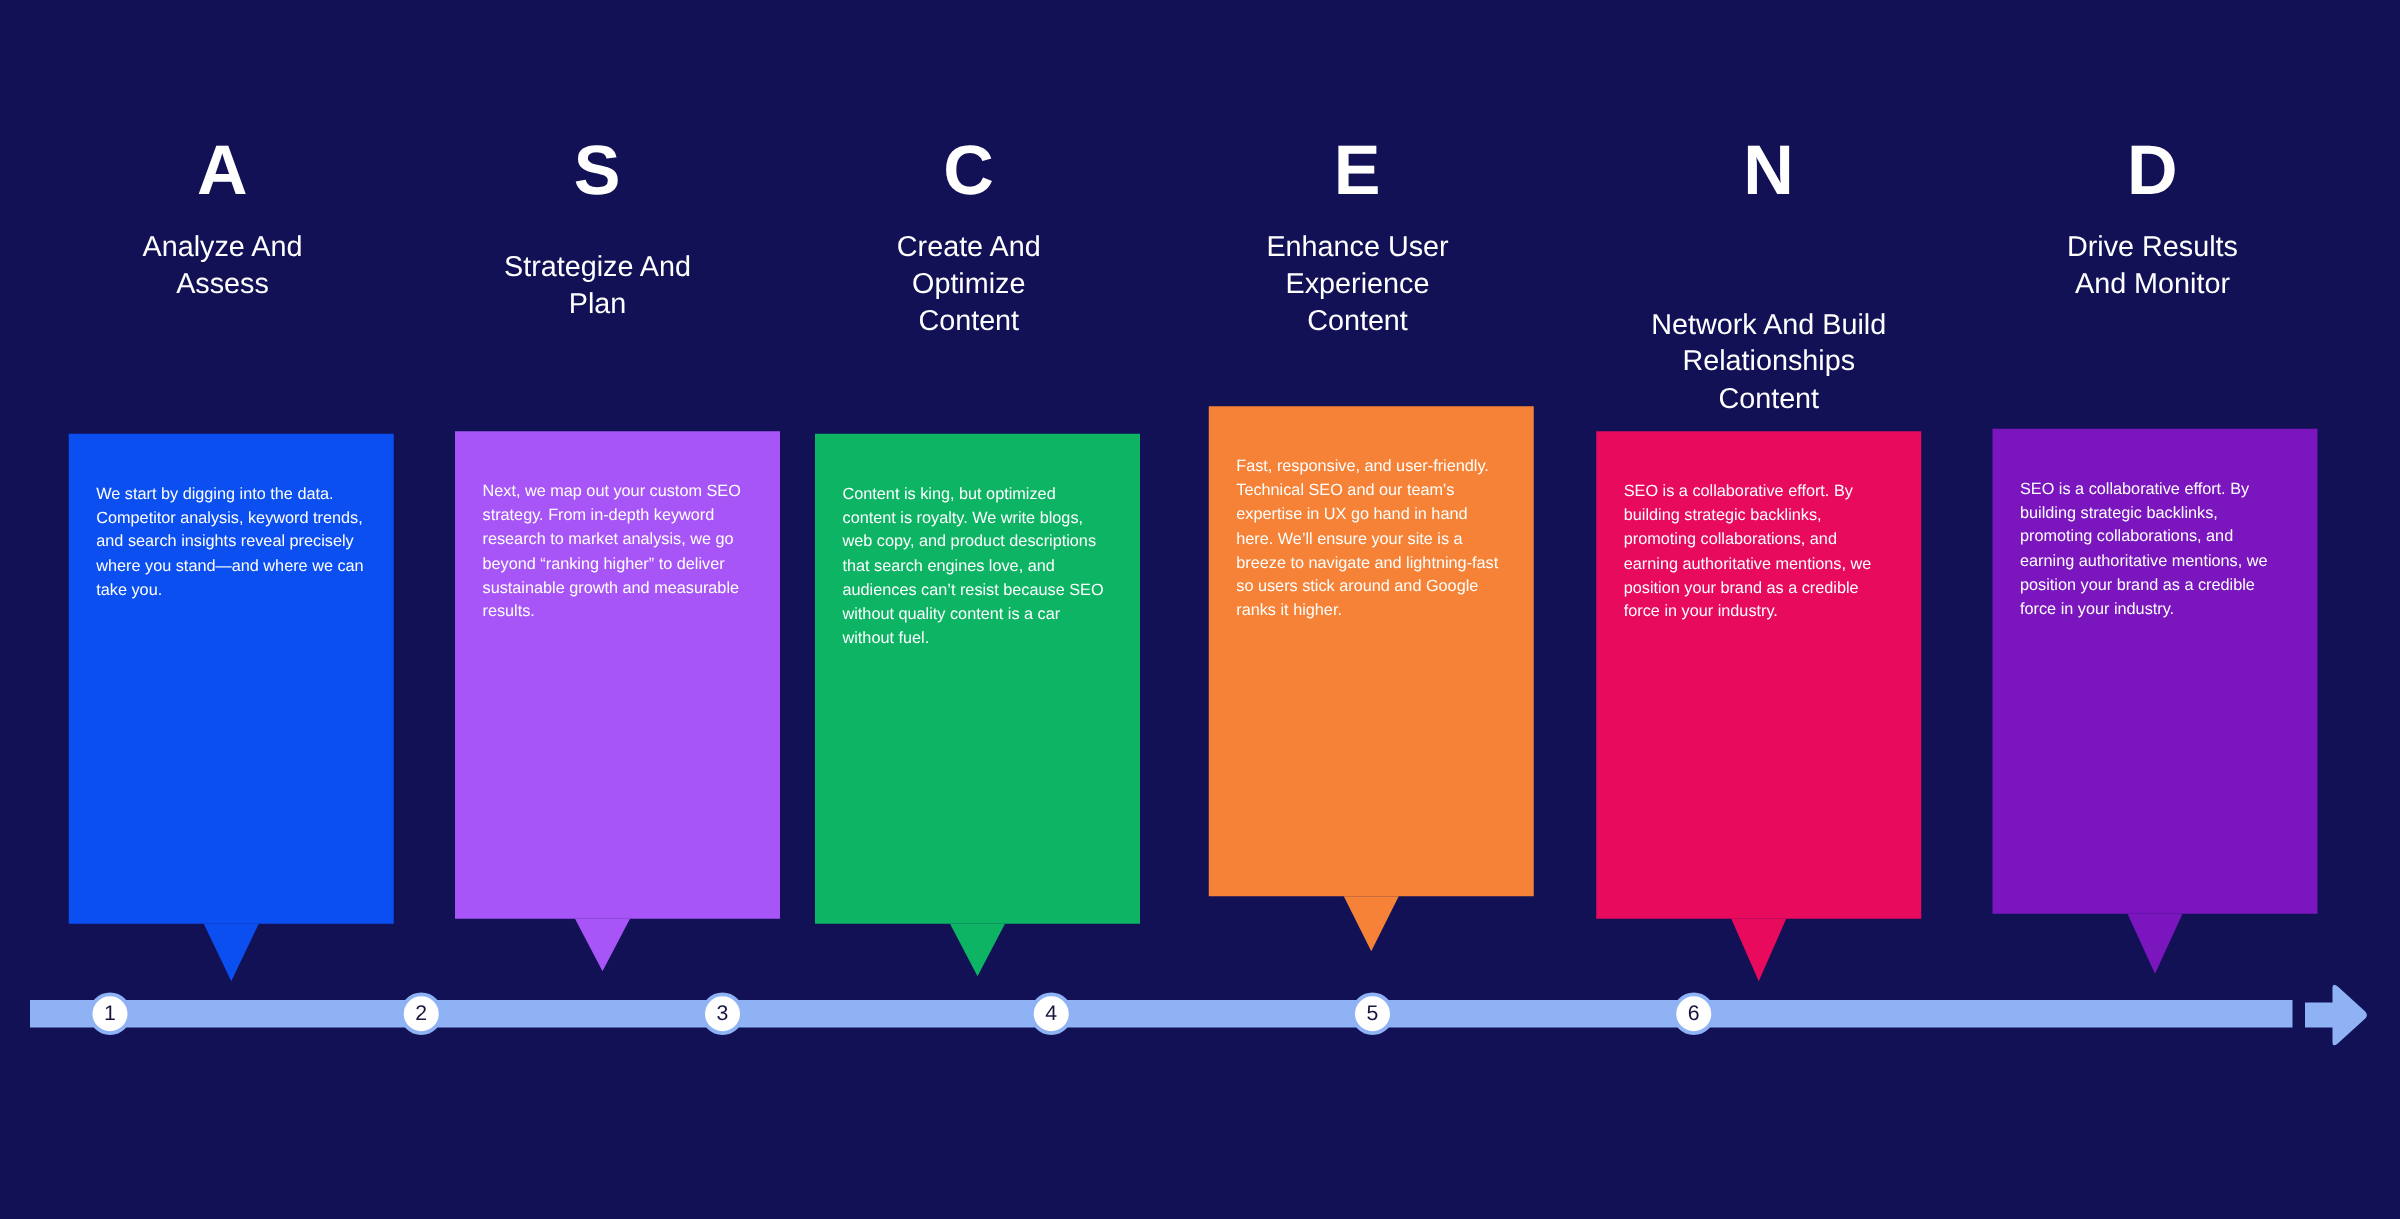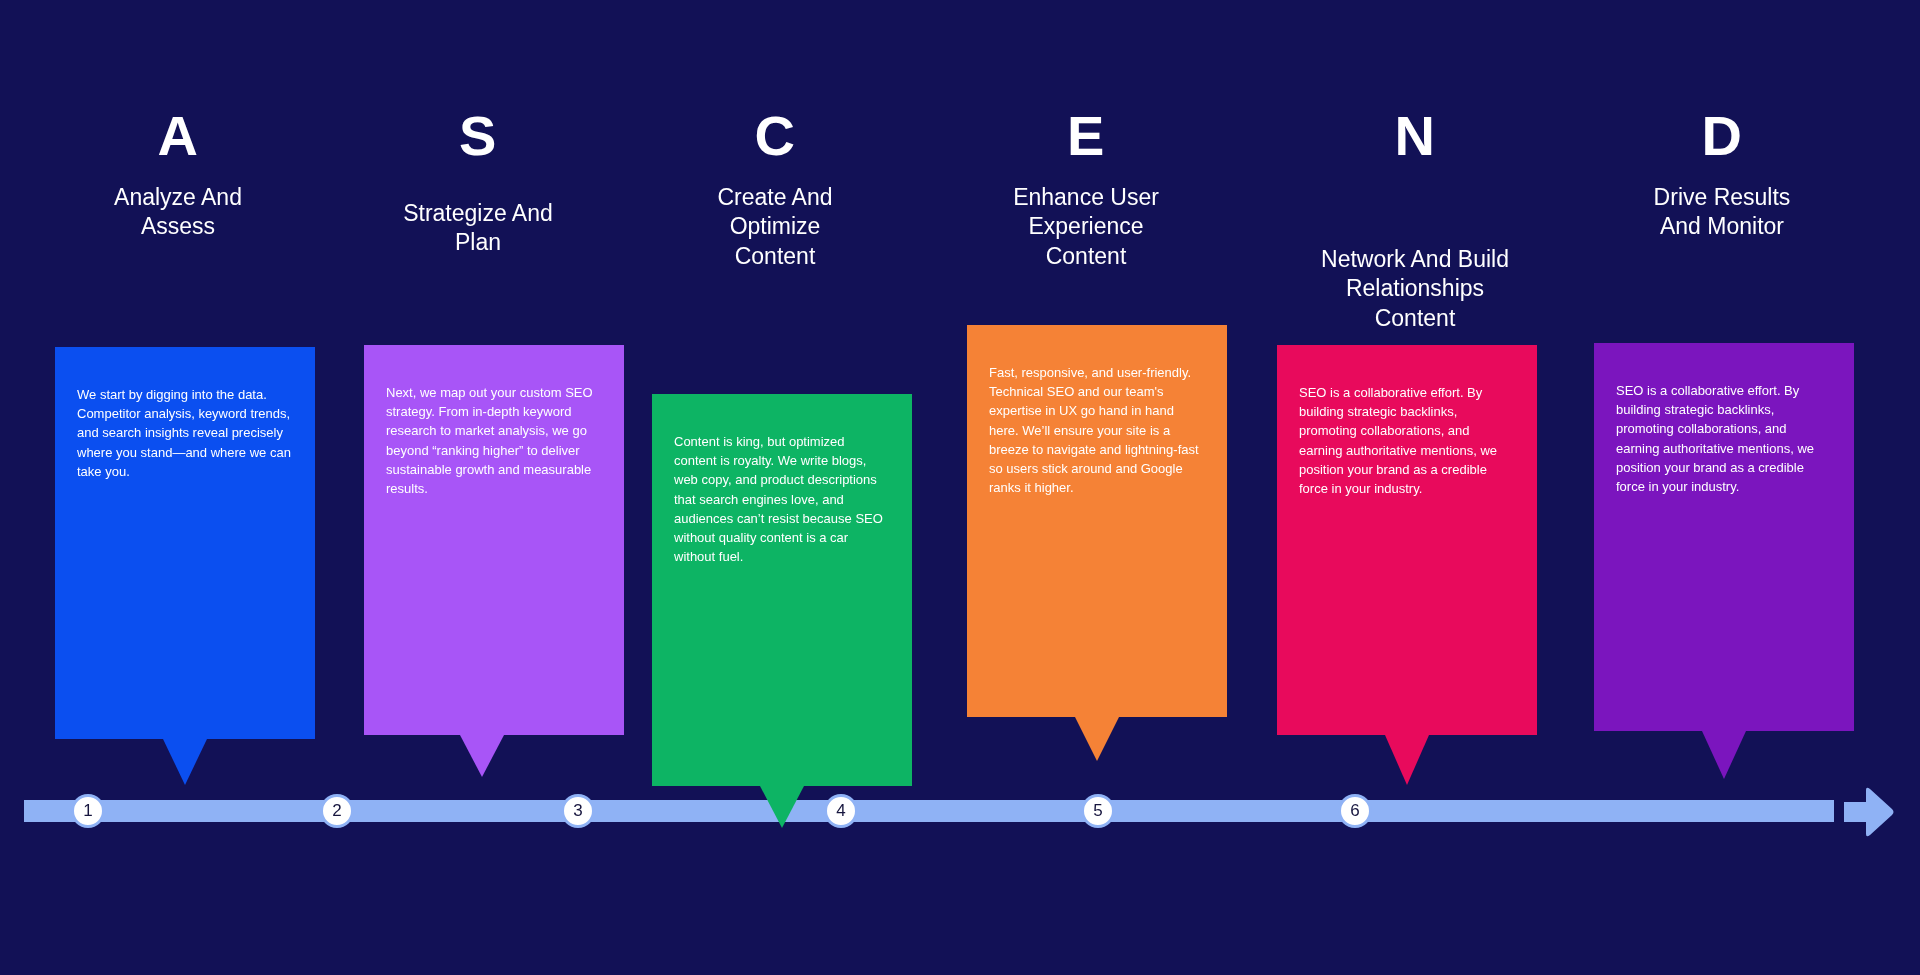--- a/index.html
+++ b/index.html
@@ -163,21 +163,21 @@
   </div>
 
 <div class="card-wrap" style="left: 55px; top: 347px;">
       <div class="card" style="background: rgb(11, 79, 240); height: 392px;">We start by digging into the data. Competitor analysis, keyword trends, and search insights reveal precisely where you stand—and where we can take you.</div>
       <div class="tail" style="top: 392px; border-top: 46px solid rgb(11, 79, 240);"></div>
     </div>
     <div class="card-wrap" style="left: 352px; top: 345px; padding-left: 12px;">
       <div class="card" style="background: rgb(168, 85, 247); height: 390px;">Next, we map out your custom SEO strategy. From in-depth keyword research to market analysis, we go beyond “ranking higher” to deliver sustainable growth and measurable results.</div>
       <div class="tail" style="top: 390px; border-top: 42px solid rgb(168, 85, 247);"></div>
     </div>
-    <div class="card-wrap" style="left: 652px; top: 347px; margin-top: 47px;">
+    <div class="card-wrap" style="left: 652px; top: 347px;">
       <div class="card" style="background: rgb(13, 180, 100); height: 392px;">Content is king, but optimized content is royalty. We write blogs, web copy, and product descriptions that search engines love, and audiences can’t resist because SEO without quality content is a car without fuel.</div>
       <div class="tail" style="top: 392px; border-top: 42px solid rgb(13, 180, 100);"></div>
     </div>
     <div class="card-wrap" style="left: 967px; top: 325px;">
       <div class="card" style="background: rgb(245, 130, 54); height: 392px;">Fast, responsive, and user-friendly. Technical SEO and our team's expertise in UX go hand in hand here. We’ll ensure your site is a breeze to navigate and lightning-fast so users stick around and Google ranks it higher.</div>
       <div class="tail" style="top: 392px; border-top: 44px solid rgb(245, 130, 54);"></div>
     </div>
     <div class="card-wrap" style="left: 1277px; top: 345px;">
       <div class="card" style="background: rgb(232, 10, 92); height: 390px;">SEO is a collaborative effort. By building strategic backlinks, promoting collaborations, and earning authoritative mentions, we position your brand as a credible force in your industry.</div>
       <div class="tail" style="top: 390px; border-top: 50px solid rgb(232, 10, 92);"></div>

